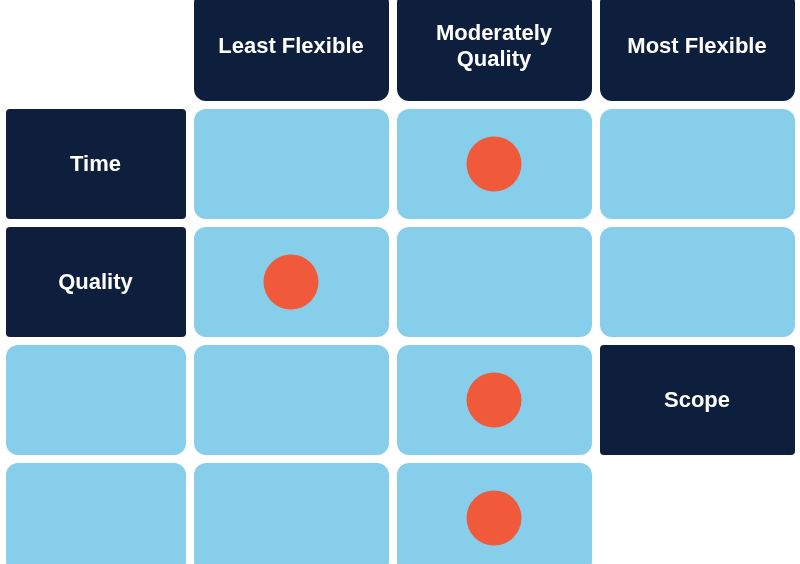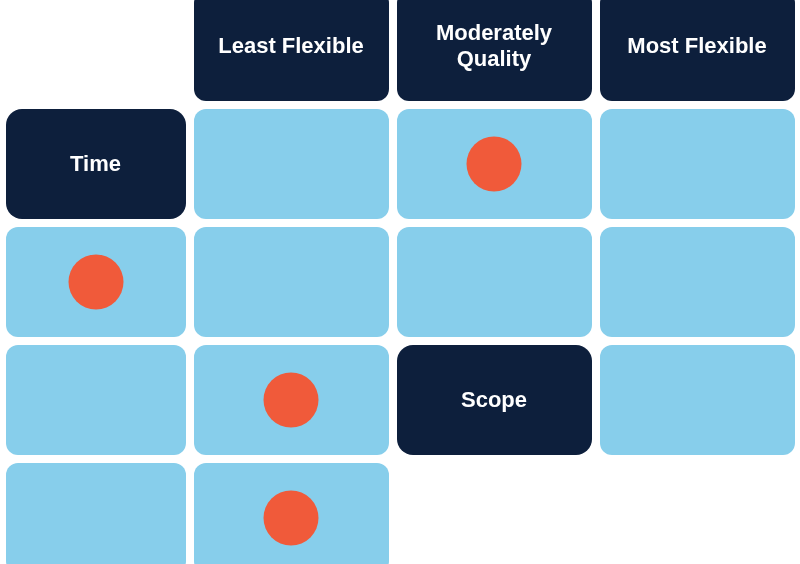--- a/index.html
+++ b/index.html
@@ -39,21 +39,21 @@
       text-align: center;
       color: #ffffff;
       font-size: 22px;
       font-weight: 900;
       padding: 12px;
       line-height: 1.2;
     }
 
     .row-label {
       background: #0d1f3c;
-      border-radius: 16px;
+      border-radius: 4px;
       display: flex;
       align-items: center;
       justify-content: center;
       text-align: center;
       color: #ffffff;
       font-size: 22px;
       font-weight: 900;
       padding: 12px;
     }
 
@@ -102,20 +102,23 @@
 
   <div class="row-label">
     <span>Time</span>
   </div>
   <div class="data-cell"></div>
   <div class="data-cell">
     <div class="dot dot-center"></div>
   </div>
   <div class="data-cell"></div>
 
+  <div class="row-label">
+    <span>Quality</span>
+  </div>
   <div class="data-cell">
     <div class="dot dot-center"></div>
   </div>
   <div class="data-cell"></div>
   <div class="data-cell"></div>
 
   <div class="data-cell"></div>
   <div class="data-cell"></div>
   <div class="data-cell">
     <div class="dot dot-center"></div>

